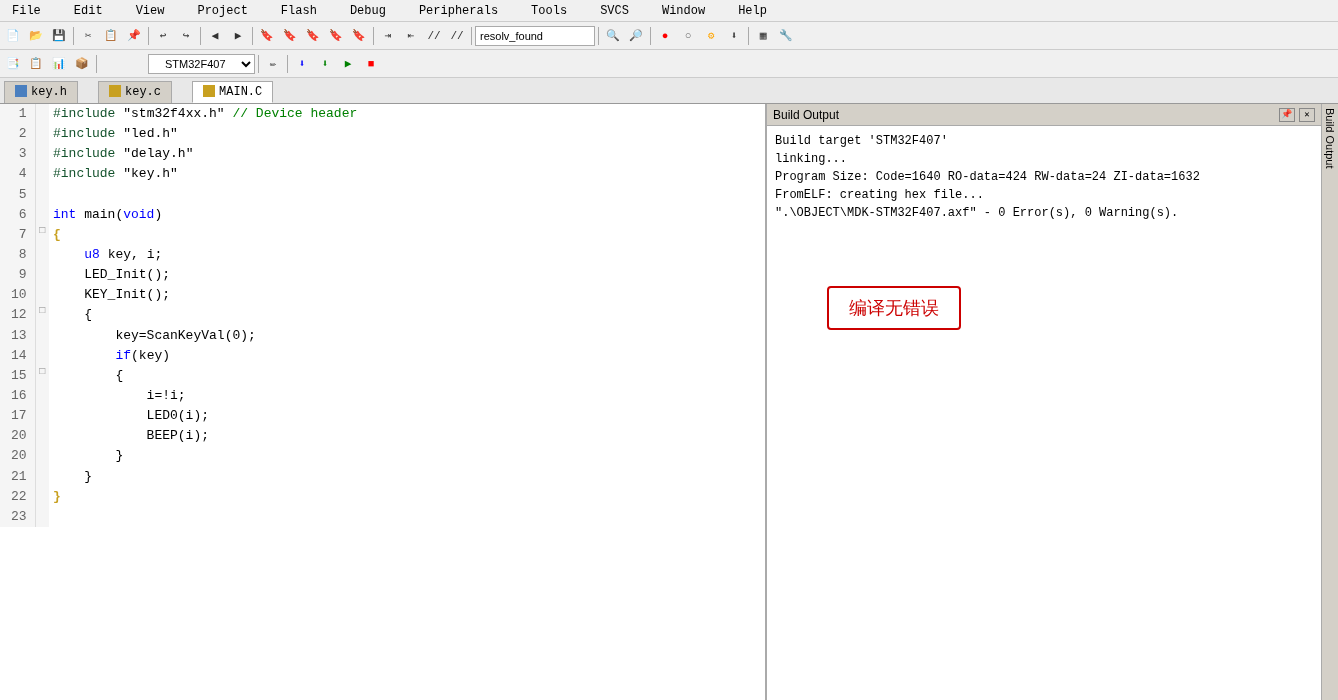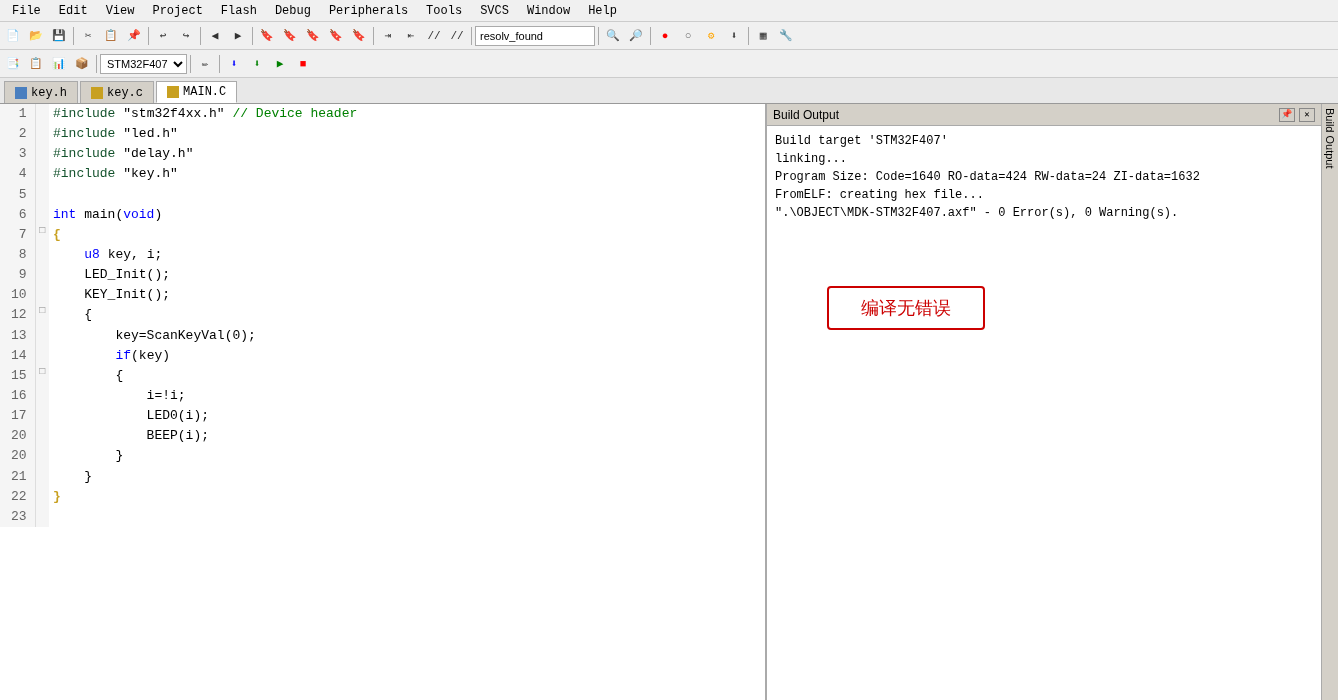--- a/index.html
+++ b/index.html
@@ -13,21 +13,21 @@
     }
 
     
     .menubar {
       background: #f0f0f0;
       border-bottom: 1px solid #ccc;
       display: flex;
       align-items: center;
       height: 22px;
       padding: 0 4px;
-      gap: 2px;
+      gap: 17px;
     }
     .menubar-item {
       padding: 2px 8px;
       font-size: 12px;
       cursor: pointer;
       color: #000;
     }
 
     
     .toolbar {
@@ -54,22 +54,23 @@
       width: 1px;
       height: 18px;
       background: #aaa;
       margin: 0 2px;
     }
     .toolbar-select {
       height: 20px;
       font-size: 11px;
       border: 1px solid #aaa;
       background: white;
-      padding: 0 2px;
+      padding: 0 12px;
       min-width: 80px;
+      margin-left: 48px;
     }
     .toolbar-combo {
       height: 20px;
       font-size: 11px;
       border: 1px solid #aaa;
       background: white;
       padding: 0 4px;
       min-width: 120px;
     }
 
@@ -88,29 +89,28 @@
     .tabbar {
       background: #e8e8e8;
       display: flex;
       align-items: flex-end;
       height: 26px;
       border-bottom: 1px solid #999;
       padding-left: 4px;
     }
     .tab {
       display: flex;
-      align-items: center;
       gap: 4px;
       padding: 3px 10px;
       font-size: 12px;
       cursor: pointer;
       border: 1px solid #aaa;
       border-bottom: none;
       background: #d4d0c8;
-      margin-right: 2px;
+      margin-right: 20px;
       height: 22px;
     }
     .tab.active {
       background: white;
       border-bottom: 1px solid white;
       z-index: 1;
     }
     .tab-icon {
       width: 12px;
       height: 12px;
@@ -226,21 +226,21 @@
       line-height: 1.5;
       white-space: pre;
     }
 
     .no-error-box {
       position: absolute;
       top: 160px;
       left: 60px;
       border: 2px solid #cc0000;
       color: #cc0000;
-      padding: 8px 32px;
+      padding: 8px 20px;
       font-size: 18px;
       font-family: 'Microsoft YaHei', SimHei, sans-serif;
       background: white;
       border-radius: 4px;
     }
 
     
     .right-sidebar {
       writing-mode: vertical-rl;
       background: #d4d0c8;

